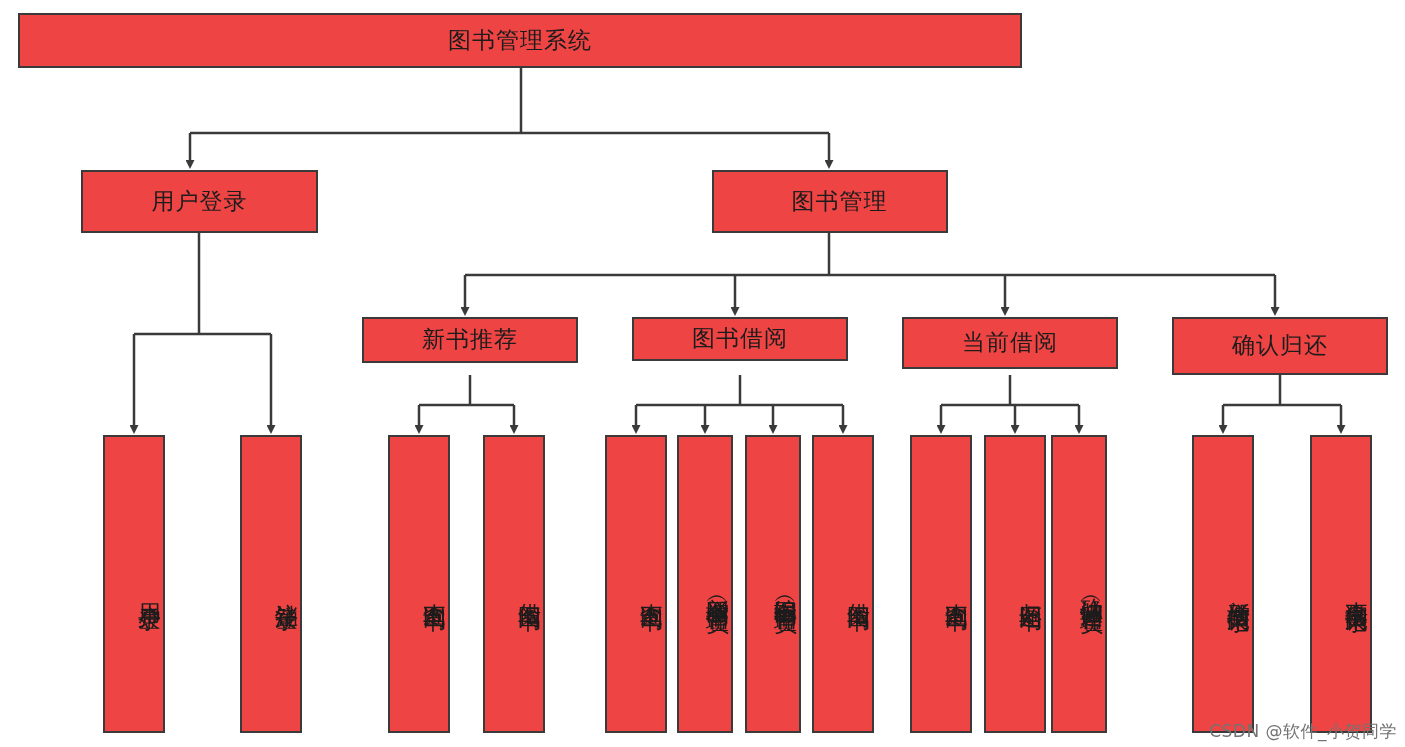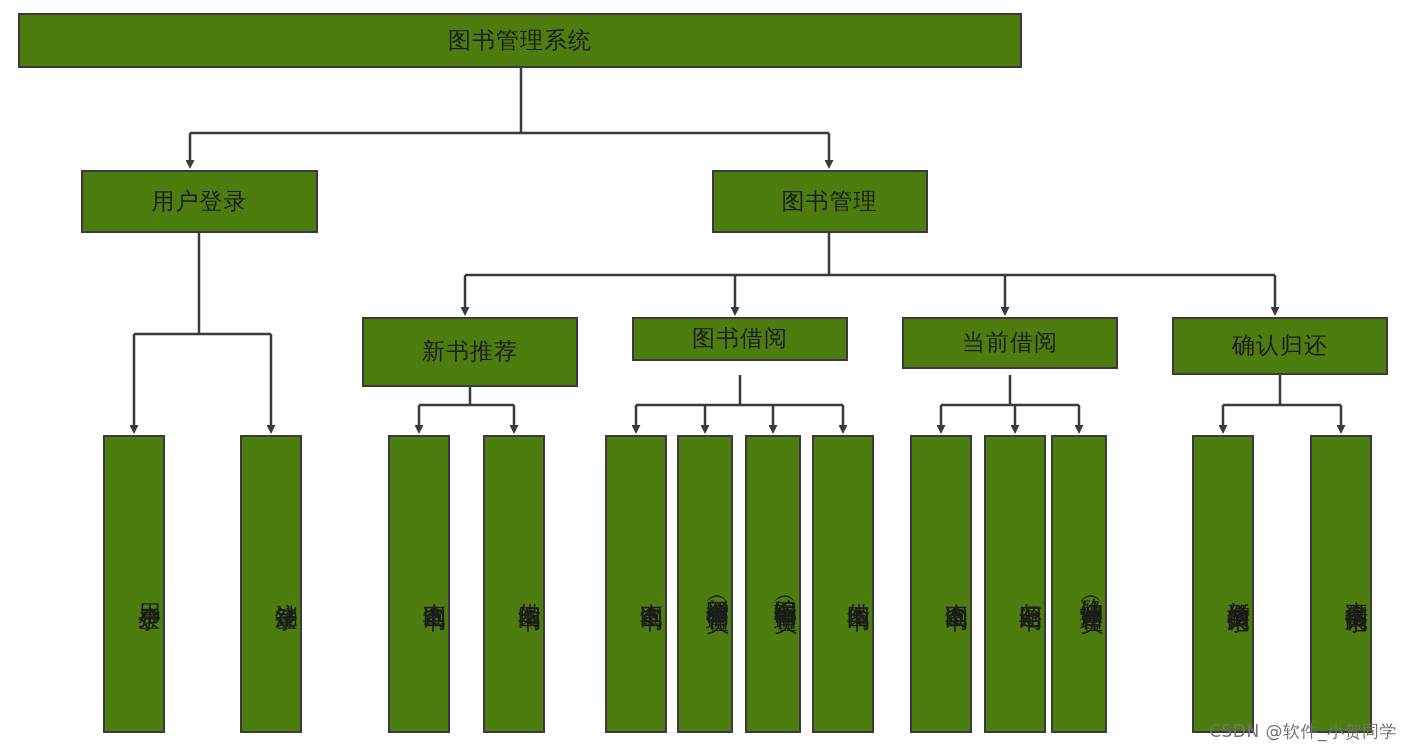--- a/index.html
+++ b/index.html
@@ -23,21 +23,21 @@
     position: absolute;
     left: 0;
     top: 0;
     width: 1405px;
     height: 747px;
     pointer-events: none;
   }
   .node {
     position: absolute;
     box-sizing: border-box;
-    background: #4d7c0f;
+    background: #ef4444;
     border: 2px solid #3a3a3a;
     display: flex;
     align-items: center;
     justify-content: center;
     color: #1c1c1c;
   }
   .node.horizontal {
     font-size: 23px;
     letter-spacing: 1px;
   }
@@ -115,24 +115,24 @@
       </g>
   </svg>
 
   <div id="nodes-layer">
       <div class="node horizontal" style="left: 18px; top: 13px; width: 1004px; height: 55px;">
         <span class="label">图书管理系统</span>
       </div>
       <div class="node horizontal" style="left: 81px; top: 170px; width: 237px; height: 63px;">
         <span class="label">用户登录</span>
       </div>
-      <div class="node horizontal" style="left: 712px; top: 170px; width: 216px; height: 63px; padding-left: 19px;">
+      <div class="node horizontal" style="left: 712px; top: 170px; width: 236px; height: 63px; padding-left: 19px;">
         <span class="label">图书管理</span>
       </div>
-      <div class="node horizontal" style="left: 362px; top: 317px; width: 216px; height: 70px;">
+      <div class="node horizontal" style="left: 362px; top: 317px; width: 216px; height: 46px;">
         <span class="label">新书推荐</span>
       </div>
       <div class="node horizontal" style="left: 632px; top: 317px; width: 216px; height: 44px;">
         <span class="label">图书借阅</span>
       </div>
       <div class="node horizontal" style="left: 902px; top: 317px; width: 216px; height: 52px;">
         <span class="label">当前借阅</span>
       </div>
       <div class="node horizontal" style="left: 1172px; top: 317px; width: 216px; height: 58px;">
         <span class="label">确认归还</span>

